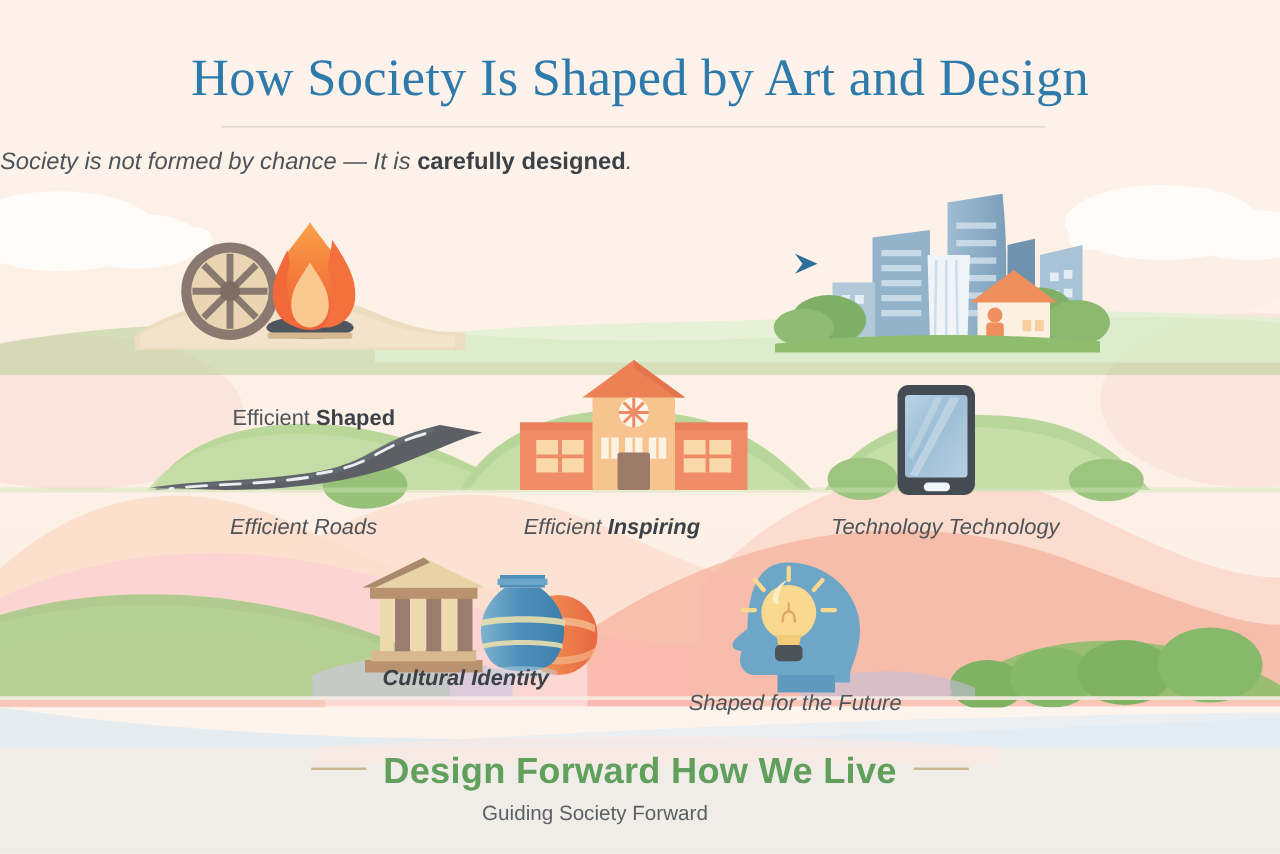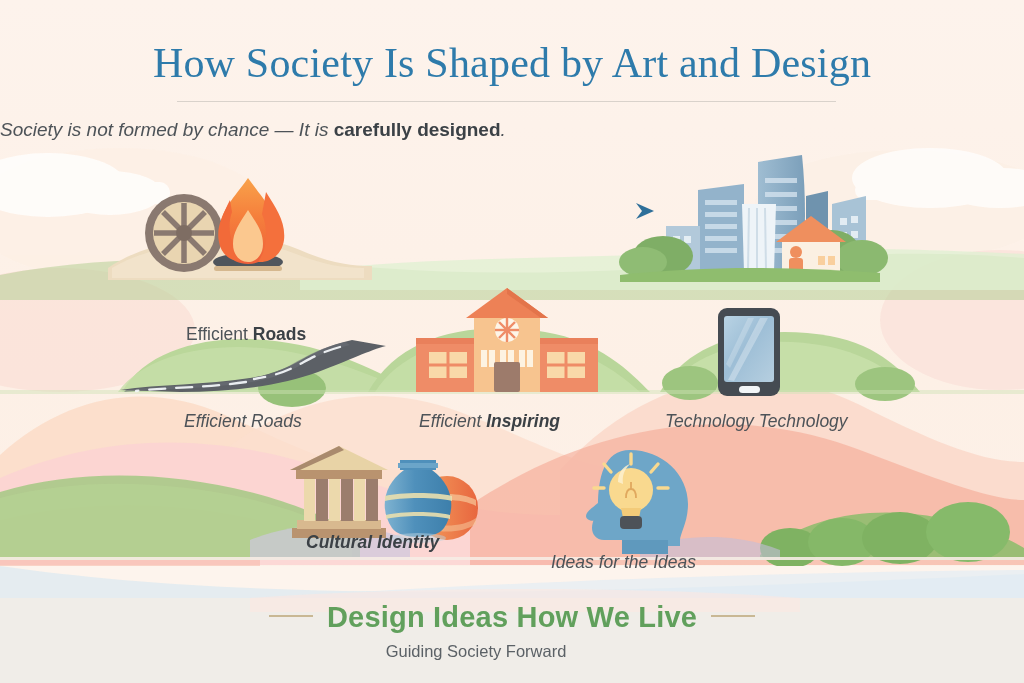--- a/index.html
+++ b/index.html
@@ -397,39 +397,39 @@
 
 
   <div class="txt" id="arrow-wrap">
     <svg width="70" height="22" viewBox="0 0 70 22">
       <line x1="0" y1="11" x2="54" y2="11" stroke="url(#arrowg)" stroke-width="3"></line>
       <path d="M50,3 L68,11 L50,19 L56,11 Z" fill="#2e6f99"></path>
     </svg>
   </div>
 
   <div class="txt" id="roads-top-label">
-    <span>Efficient </span><b>Roads</b>
+    <span>Efficient </span><b>Shaped</b>
   </div>
 
   <div class="txt caption" id="cap-roads">
     <span>Efficient Roads</span><b></b>
   </div>
   <div class="txt caption" id="cap-class">
     <span>Efficient </span><b>Inspiring</b>
   </div>
   <div class="txt caption" id="cap-tech">
     <span>Technology Technology</span><b></b>
   </div>
   <div class="txt caption" id="cap-culture">
     <span></span><b>Cultural Identity</b>
   </div>
   <div class="txt caption" id="cap-ideas">
-    <span>Ideas for the Ideas</span><b></b>
+    <span>Shaped for the Future</span><b></b>
   </div>
 
   <div class="txt" id="footer-main">
-    <span class="dash"></span><span>Design Ideas How We Live</span><span class="dash"></span>
+    <span class="dash"></span><span>Design Forward How We Live</span><span class="dash"></span>
   </div>
   <div class="txt" id="footer-sub">
     <span>Guiding Society Forward</span>
   </div>
 
 </div>
 
 </body></html>

